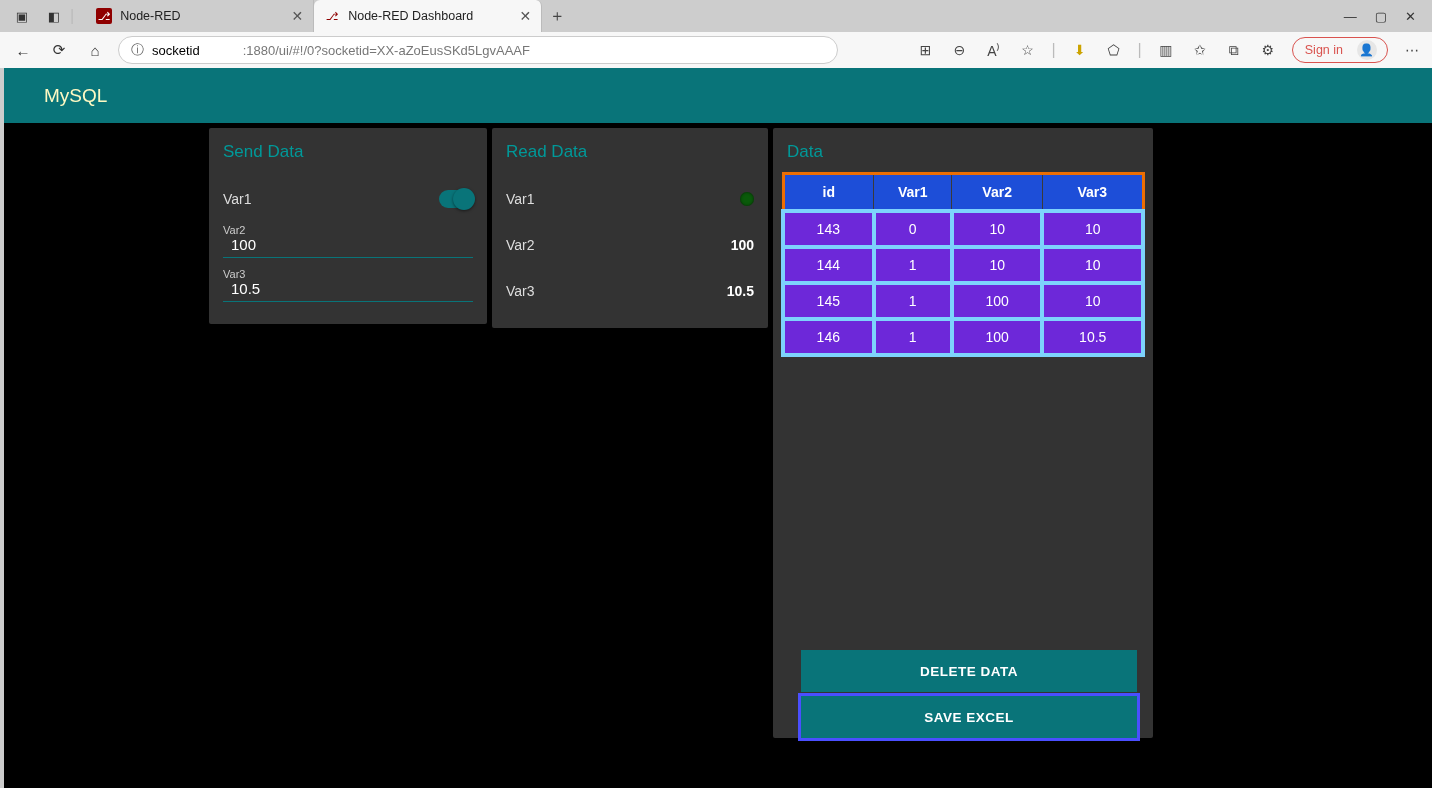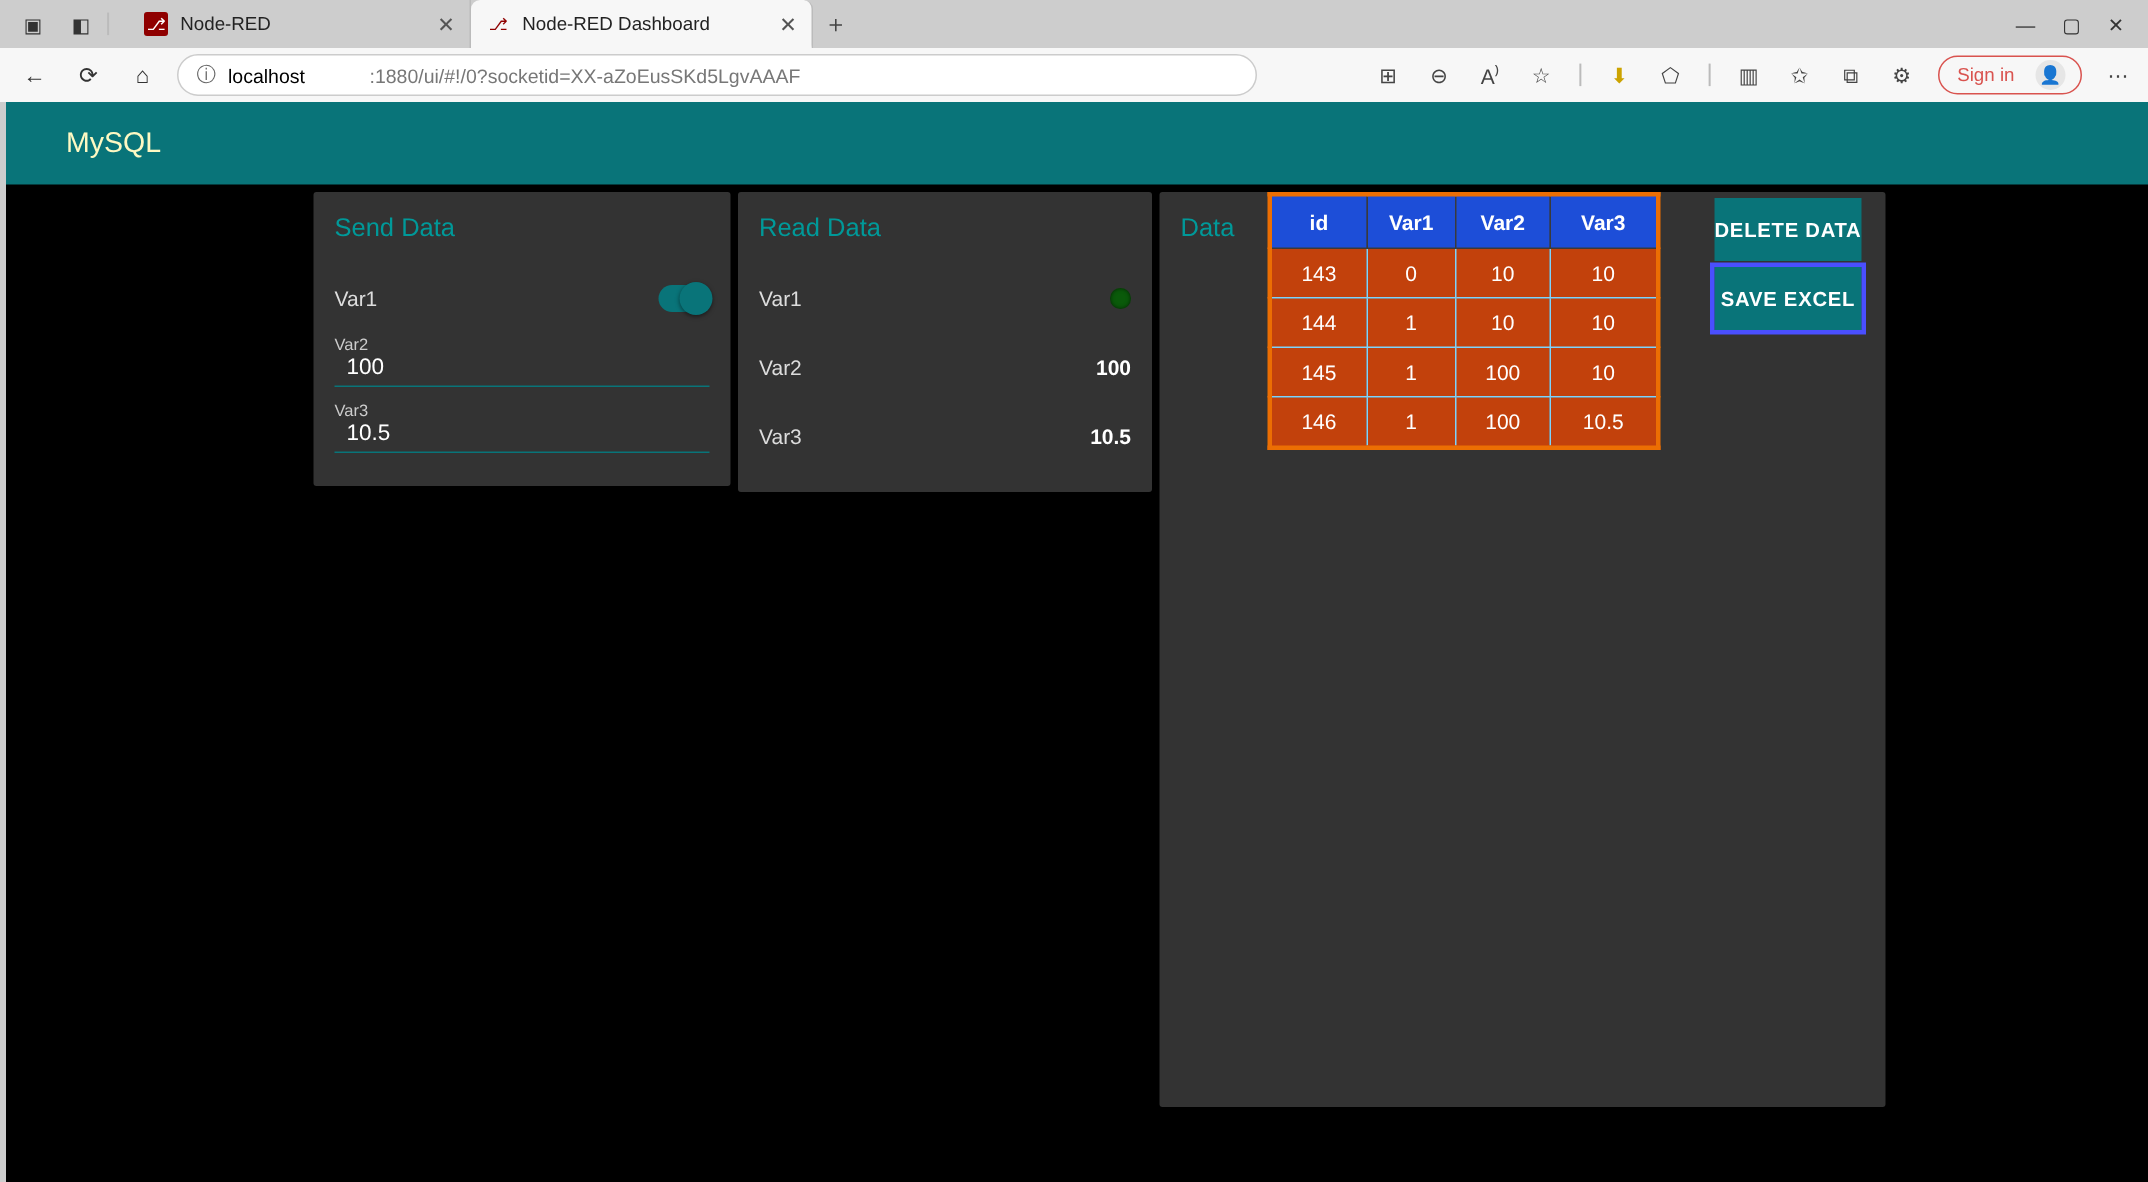--- a/index.html
+++ b/index.html
@@ -30,40 +30,40 @@
 .page { position:absolute; left:4px; right:0; top:68px; bottom:0; background:#000; }
 .page-header { height:55px; background:#097479; display:flex; align-items:center; padding:0 40px; color:#fef9c3; font-size:19px; }
 
 .dash { padding:5px 0 0 205px; display:flex; gap:5px; align-items:flex-start; }
 .card { background:#333333; border-radius:2px; }
 .card-title { color:#009999; font-size:17px; padding:14px 14px 10px; }
 .card-body { padding:4px 14px 14px; }
 
 .card-send { width:278px; }
 .card-read { width:276px; }
-.card-data { width:484px; display:flex; flex-direction:row; min-height:610px; }
+.card-data { width:380px; display:flex; flex-direction:column; min-height:610px; }
 
 .row { display:flex; align-items:center; height:46px; color:#eee; font-size:14px; }
 .row .lbl { flex:1; color:#ddd; }
 .row .val { font-weight:600; color:#fff; }
 
 .toggle { width:34px; height:18px; background:#097479; border-radius:10px; position:relative; }
 .toggle .knob { position:absolute; right:-2px; top:-2px; width:22px; height:22px; background:#097479; border-radius:50%; box-shadow:0 1px 3px rgba(0,0,0,.5); }
 
 .status-dot { width:14px; height:14px; border-radius:50%; background:#0a5a0a; box-shadow:inset 0 0 3px rgba(0,0,0,.6); }
 
 .nfield { border-bottom:1px solid #097479; padding:2px 0 4px; margin-bottom:8px; }
 .nfield-lbl { font-size:11px; color:#ccc; }
 .nfield-val { font-size:15px; color:#fff; padding-left:8px; }
 
 
 .tablewrap { padding:0 8px; flex:1; }
 .tbl { width:100%; border-collapse:collapse; font-size:14px; border:3px solid #ec6e03; }
 .tbl th { background:#1d4ed8; color:#fff; font-weight:600; padding:9px 0; border:1px solid #3a3a3a; text-align:center; }
-.tbl td { color:#fff; text-align:center; padding:8px 4px; border:1px solid #7dd3fc; background:#c2410c; }
+.tbl td { color:#fff; text-align:center; padding:8px 4px; border:4px solid #7dd3fc; background:#6d28d9; }
 .btns { padding:0 16px 0 0;margin-left:28px; }
 .btn { width:100%; height:42px; background:#097479; color:#fff; border:none; font-size:13.5px; font-weight:600; letter-spacing:.5px; display:flex; align-items:center; justify-content:center; margin-top:4px; }
 .btn.save { outline:3px solid #4a4fff; outline-offset:0; }
 
 .divider { color:#bbb; font-size:16px; }
 </style>
 </head>
 <body>
 
 <div class="titlebar">
@@ -89,21 +89,21 @@
     <span>✕</span>
   </div>
 </div>
 
 <div class="toolbar">
   <span class="nav-icon">←</span>
   <span class="nav-icon">⟳</span>
   <span class="nav-icon">⌂</span>
   <div class="addrbar">
     <span class="proto-icon">ⓘ</span>
-    <span class="host">localhost</span>
+    <span class="host">socketid</span>
       <span class="path">:1880/ui/#!/0?socketid=XX-aZoEusSKd5LgvAAAF</span>
   </div>
   <div class="right-icons">
     <span class="ico">⊞</span>
     <span class="ico">⊖</span>
     <span class="ico">A⁾</span>
     <span class="ico">☆</span>
     <span class="divider">|</span>
     <span class="ico" style="color:#cca300;">⬇</span>
     <span class="ico">⬠</span>

